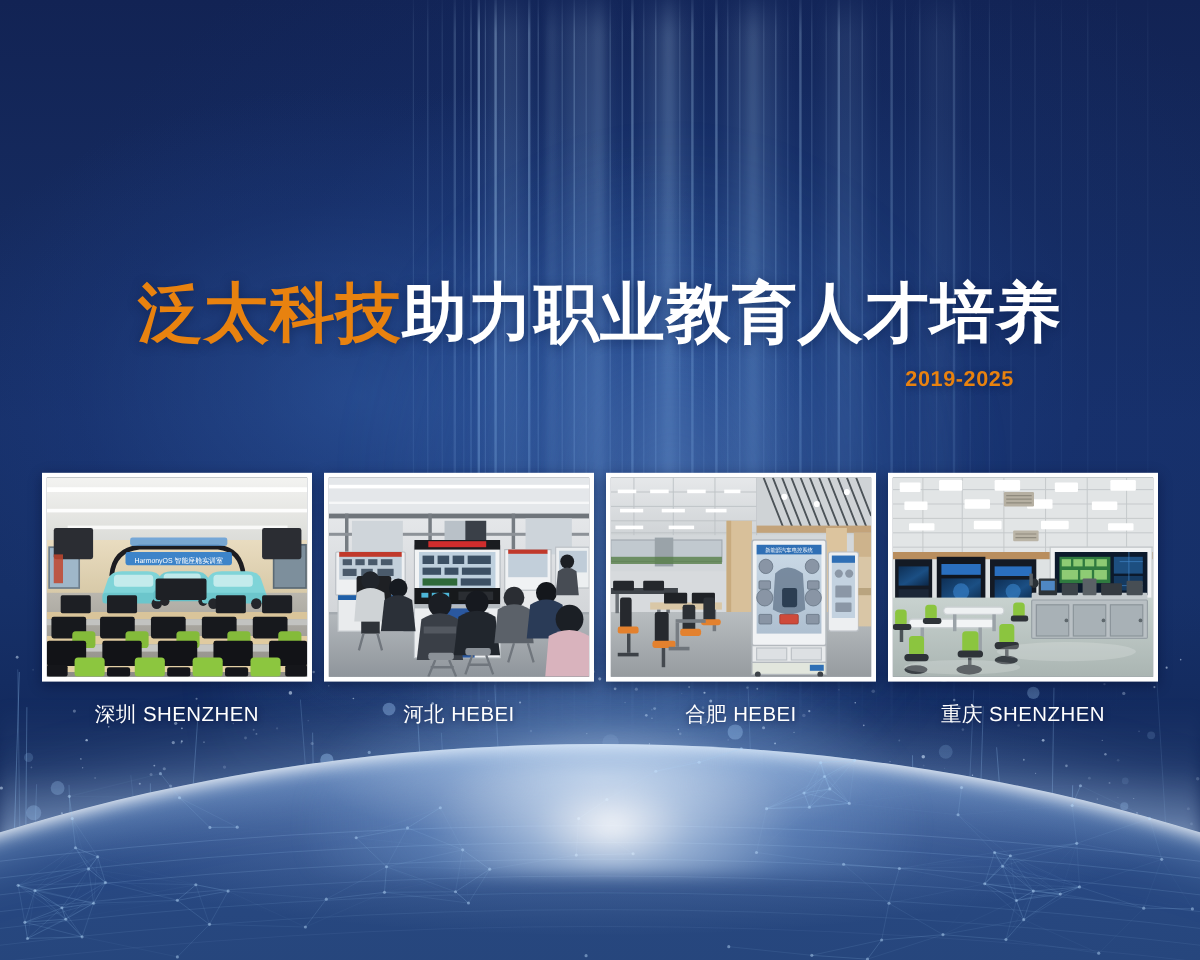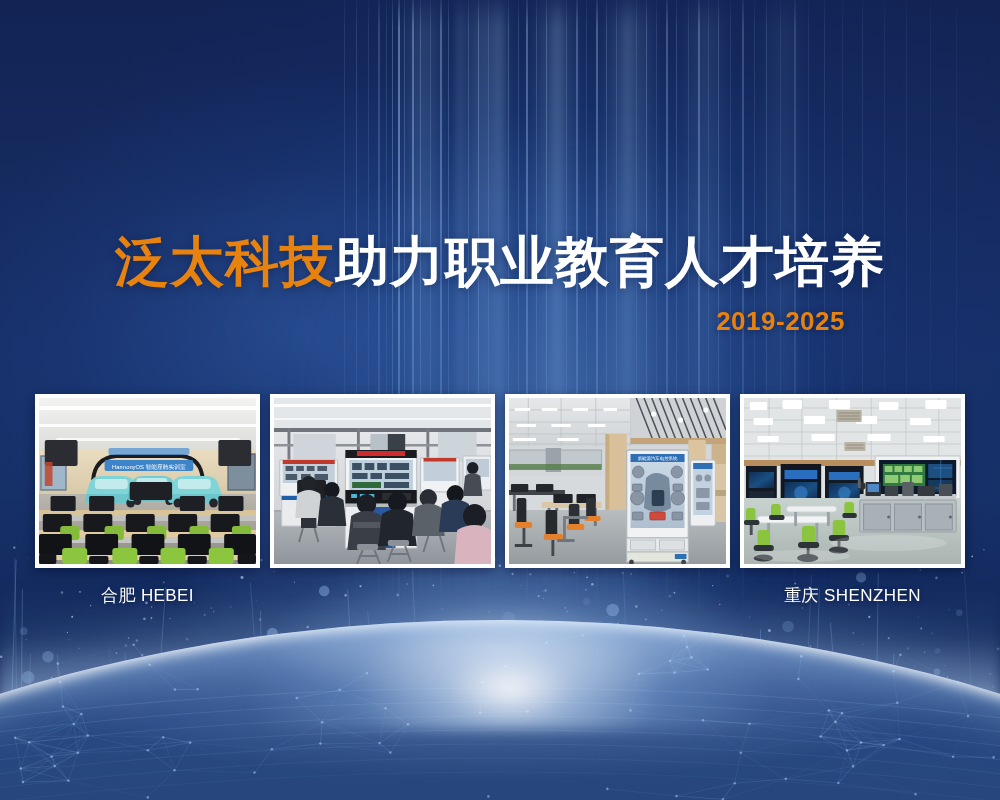--- a/index.html
+++ b/index.html
@@ -96,21 +96,21 @@
   .t-brand { color:#e8820f; }
   .t-rest  { color:#ffffff; }
 
   .subtitle-row {
     position:absolute; left:0; top:306px; width:1000px;
     text-align:center;
   }
   .subtitle-inner { display:inline-block; width:690px; text-align:right; }
   .subtitle {
     display:inline-block;
-    color:#e8820f; font-size:26px; font-weight:bold; letter-spacing:0.5px;
+    color:#e8820f; font-size:18px; font-weight:bold; letter-spacing:0.5px;
     text-shadow:0 1px 6px rgba(0,20,60,0.45);
   }
 
   
   .gallery {
     position:absolute; left:35px; top:394px;
     width:930px; height:174px;
     display:flex; justify-content:space-between;
   }
   .photo-card {
@@ -1436,17 +1436,19 @@
             <ellipse cx="150" cy="145" rx="60" ry="8"></ellipse>
             <ellipse cx="60" cy="158" rx="50" ry="6"></ellipse>
           </g>
         </svg>
       </div>
     </div>
 
   </div>
 
   <div class="captions">
+    <div class="caption">深圳  SHENZHEN</div>
+    <div class="caption">河北  HEBEI</div>
     <div class="caption">合肥  HEBEI</div>
     <div class="caption">重庆  SHENZHEN</div>
   </div>
 
 </div>
 
 </body></html>

